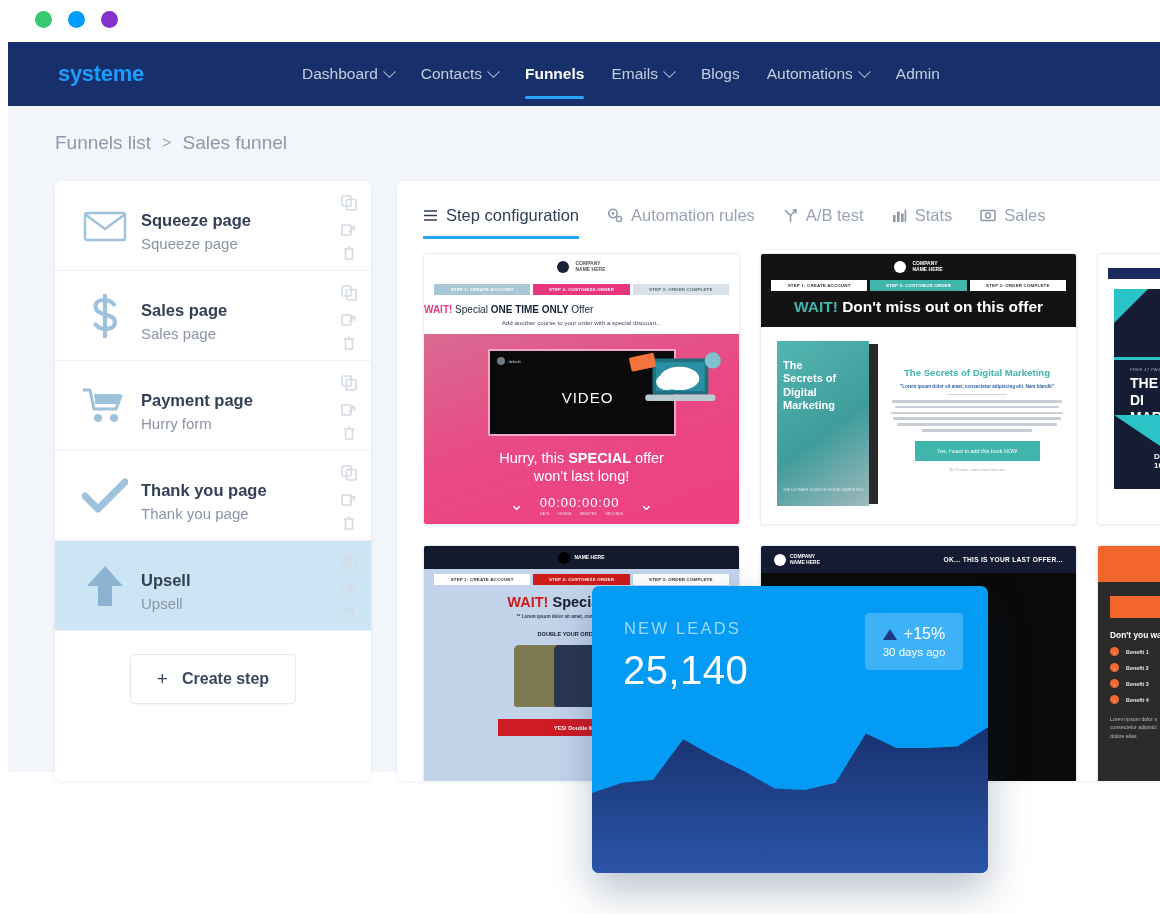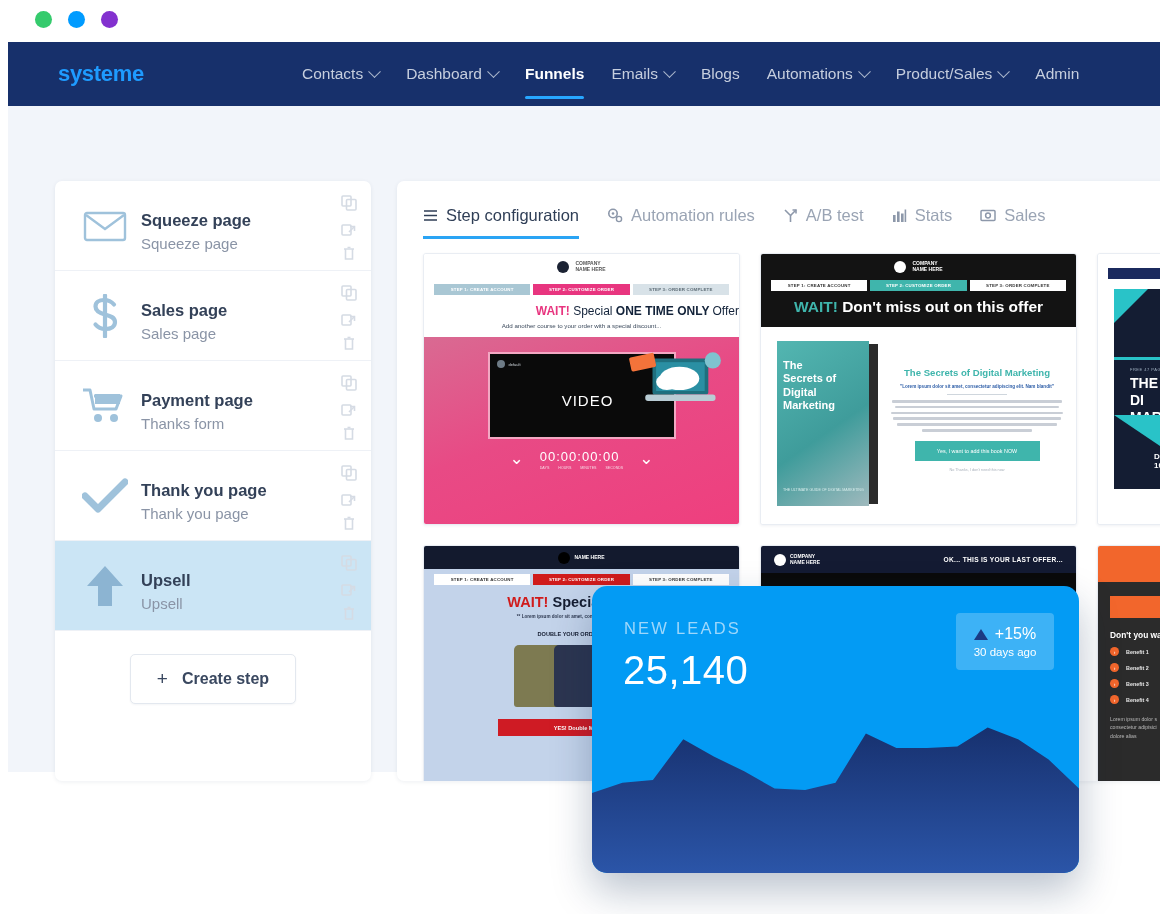--- a/index.html
+++ b/index.html
@@ -152,21 +152,21 @@
     font-size: 4.4px; font-weight: 700; letter-spacing: .2px;
   }
   .mp-headline { text-align:center; font-weight: 800; }
 
   
   .t1 { background: #ffffff; height: 100%; }
   .t1 .steps { padding-top: 4px; }
   .t1 .s1 { background:#a9c7d4; color:#fff; }
   .t1 .s2 { background:#e8357f; color:#fff; }
   .t1 .s3 { background:#d8e2e8; color:#5b6a74; }
-  .t1 .title { font-size: 12px; color:#13233a; margin-top: 9px; text-align:right; }
+  .t1 .title { font-size: 10px; color:#13233a; margin-top: 9px; text-align:left; }
   .t1 .title .pink { color:#e8357f; }
   .t1 .sub { font-size: 6.2px; color:#3c4a5c; text-align:center; margin-top:4px; }
   .t1 .body {
     margin-top: 8px; height: 190px;
     background: linear-gradient(160deg,#d96a92 0%, #e84a85 45%, #ef3f7e 100%);
     padding: 11px 13px 0 13px;
   }
   .t1 .video {
     width: 188px; height: 87px; margin: 4px auto 0 auto; background:#0a0a0a;
     border:2px solid #f2a8c3; position: relative;
@@ -258,22 +258,22 @@
   .t6 .dark { position:relative; height: 236px; background: #2b2b2b; padding: 14px 12px 0 12px; }
   .t6 .obox { width: 150px; height: 22px; background:#f2662c; }
   .t6 .dyw { color:#fff; font-weight:800; font-size: 8.4px; margin-top: 12px; }
   .t6 .ben { display:flex; align-items:center; gap:7px; margin-top: 7px; }
   .t6 .bdot { width: 9px; height: 9px; border-radius:50%; background:#f2662c; color:#fff; font-size:5px; display:flex;align-items:center;justify-content:center; }
   .t6 .btxt { color:#e6e6e6; font-size:5.4px; font-weight:700; }
   .t6 .lorem { color:#b9b9b9; font-size:5.2px; line-height:1.6; margin-top: 11px; }
 
   
   .widget {
-    position: absolute; left: 592px; top: 586px; width: 487px; height: 287px;
-    background: #039bf4; border-radius: 15px;
+    position: absolute; left: 592px; top: 586px; width: 396px; height: 287px;
+    background: #039bf4; border-radius: 7px;
     box-shadow: 0 18px 40px rgba(10,40,80,.28);
     overflow: hidden; z-index: 20;
   }
   .w-label {
     position: absolute; left: 32px; top: 33px;
     color: #9ed7fb; font-size: 16.5px; letter-spacing: 2.2px;
   }
   .w-value {
     position: absolute; left: 31px; top: 62px;
     color: #ffffff; font-size: 40px; font-weight: 400; letter-spacing: .5px;
@@ -299,53 +299,54 @@
       <span class="dot d1"></span>
       <span class="dot d2"></span>
       <span class="dot d3"></span>
     </div>
   </div>
 
   <div class="topnav">
     <div class="brand">systeme</div>
     <div class="navitems">
       <div class="navitem">
+        <span>Dashboard</span>
+        <span class="caret"></span>
+      </div>
+      <div class="navitem">
         <span>Contacts</span>
-        <span class="caret"></span>
-      </div>
-      <div class="navitem">
-        <span>Dashboard</span>
         <span class="caret"></span>
       </div>
       <div class="navitem active">
         <span>Funnels</span>
       </div>
       <div class="navitem">
         <span>Emails</span>
         <span class="caret"></span>
       </div>
       <div class="navitem">
         <span>Blogs</span>
       </div>
       <div class="navitem">
         <span>Automations</span>
         <span class="caret"></span>
       </div>
       <div class="navitem">
-        <span>Product/Sales</span>
-        <span class="caret"></span>
-      </div>
-      <div class="navitem">
         <span>Admin</span>
       </div>
     </div>
   </div>
 
   <div class="pagebody">
 
+    <div class="breadcrumb">
+      <span>Funnels list</span>
+      <span class="crumb-sep">&gt;</span>
+      <span>Sales funnel</span>
+    </div>
 
     <div class="sidebar">
 
       <div class="step">
         <div class="step-icon">
           <svg width="44" height="32" viewBox="0 0 44 32" fill="none" stroke="currentColor" stroke-width="2.4">
             <rect x="2" y="3" width="40" height="27" rx="2"></rect>
               <path d="M3 5l19 14L41 5"></path>
           </svg>
         </div>
@@ -416,21 +417,21 @@
         <div class="step-icon">
           <svg width="46" height="38" viewBox="0 0 46 38" fill="currentColor">
             <path d="M1 3h7l4 19h22l5-13H12" stroke="currentColor" stroke-width="3" fill="none" stroke-linejoin="round"></path>
             <rect x="13" y="7" width="25" height="10"></rect>
             <circle cx="16" cy="31" r="4"></circle>
               <circle cx="32" cy="31" r="4"></circle>
           </svg>
         </div>
         <div class="step-text">
           <div class="step-title">Payment page</div>
-          <div class="step-sub">Thanks form</div>
+          <div class="step-sub">Hurry form</div>
         </div>
         <div class="step-actions">
           <span class="act">
             <svg width="16" height="16" viewBox="0 0 16 16" fill="none" stroke="currentColor" stroke-width="1.6">
                 <rect x="1" y="1" width="9" height="10" rx="1"></rect>
                 <rect x="5.5" y="4.5" width="9.5" height="10.5" rx="1"></rect>
               </svg>
           </span>
           <span class="act">
             <svg width="16" height="16" viewBox="0 0 16 16" fill="none" stroke="currentColor" stroke-width="1.6">
@@ -614,20 +615,26 @@
               </div>
               <svg class="illus" viewBox="0 0 110 80">
                 <rect x="30" y="14" width="62" height="40" rx="3" fill="#1f6f7e"></rect>
                 <rect x="34" y="18" width="54" height="32" fill="#2a8fa3"></rect>
                 <ellipse cx="60" cy="36" rx="22" ry="13" fill="#fff"></ellipse>
                 <ellipse cx="46" cy="40" rx="12" ry="9" fill="#fff"></ellipse>
                 <rect x="22" y="54" width="78" height="7" rx="3" fill="#b9ccd4"></rect>
                 <rect x="5" y="10" width="28" height="16" rx="2" fill="#f4733a" transform="rotate(-12 19 18)"></rect>
                 <circle cx="97" cy="16" r="9" fill="#7fc2cf"></circle>
               </svg>
+              <div class="hurry">
+                <span>Hurry, this</span>
+                <b>SPECIAL</b>
+                <span>offer</span><br>
+                <span>won't last long!</span>
+              </div>
               <div class="counter">
                 <span class="chev">⌄</span>
                 <span>
                   <span class="digits">00:00:00:00</span>
                   <span class="units">
                     <i style="font-style:normal">DAYS</i>
                     <i style="font-style:normal">HOURS</i>
                     <i style="font-style:normal">MINUTES</i>
                     <i style="font-style:normal">SECONDS</i>
                   </span>

